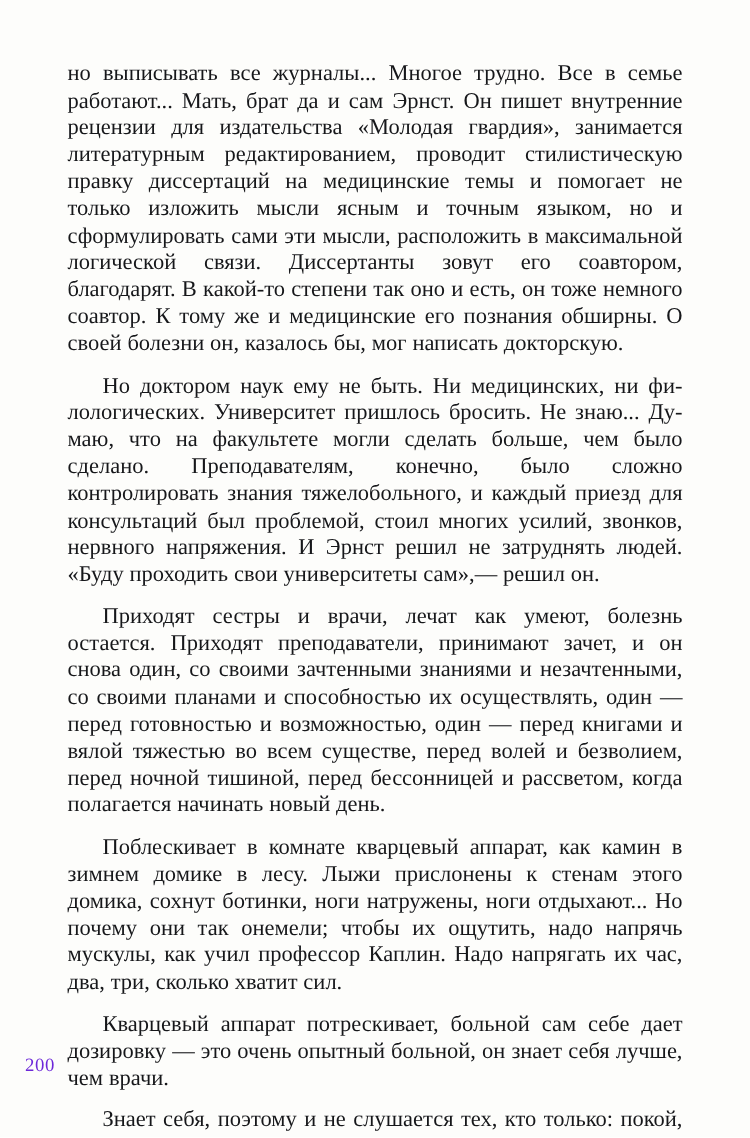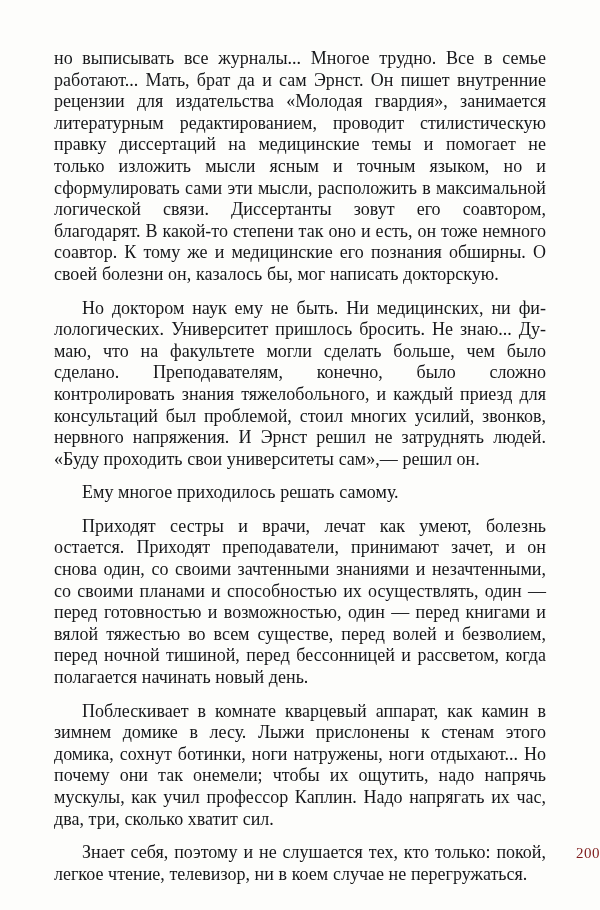--- a/index.html
+++ b/index.html
@@ -36,36 +36,36 @@
     word-spacing: 0.2px;
   }
   p.para.first {
     text-indent: 0;
   }
   #page-number {
     position: absolute;
     left: 0;
     right: 0;
     top: 845px;
-    text-align: right;
+    text-align: left;
     font-size: 15px;
-    color: #7f1d1d;
+    color: #6d28d9;
     letter-spacing: 0.5px;
     padding-left: 20px;
   }
 </style>
 </head>
 <body>
 
 <div id="page">
 
   <div id="text-column">
     <p class="para first">но выписывать все журналы... Многое трудно. Все в семье рабо­тают... Мать, брат да и сам Эрнст. Он пишет внутренние рецен­зии для издательства «Молодая гвардия», занимается литера­турным редактированием, проводит стилистическую правку дис­сертаций на медицинские темы и помогает не только изложить мысли ясным и точным языком, но и сформулировать сами эти мысли, расположить в максимальной логической связи. Диссер­танты зовут его соавтором, благодарят. В какой-то степени так оно и есть, он тоже немного соавтор. К тому же и медицинские его познания обширны. О своей болезни он, казалось бы, мог на­писать докторскую.</p>
     <p class="para">Но доктором наук ему не быть. Ни медицинских, ни фи­лологических. Университет пришлось бросить. Не знаю... Ду­маю, что на факультете могли сделать больше, чем было сделано. Преподавателям, конечно, было сложно контролировать знания тяжелобольного, и каждый приезд для консультаций был про­блемой, стоил многих усилий, звонков, нервного напряжения. И Эрнст решил не затруднять людей. «Буду проходить свои университеты сам»,— решил он.</p>
-    <p class="para">Ему многое приходилось решать самому.</p>
     <p class="para">Приходят сестры и врачи, лечат как умеют, болезнь остается. Приходят преподаватели, принимают зачет, и он снова один, со своими зачтенными знаниями и незачтенными, со своими плана­ми и способностью их осуществлять, один — перед готовностью и возможностью, один — перед книгами и вялой тяжестью во всем существе, перед волей и безволием, перед ночной тишиной, перед бессонницей и рассветом, когда полагается начинать новый день.</p>
     <p class="para">Поблескивает в комнате кварцевый аппарат, как камин в зимнем домике в лесу. Лыжи прислонены к стенам этого домика, сохнут ботинки, ноги натружены, ноги отдыхают... Но почему они так онемели; чтобы их ощутить, надо напрячь мускулы, как учил профессор Каплин. Надо напрягать их час, два, три, сколько хватит сил.</p>
+    <p class="para">Кварцевый аппарат потрескивает, больной сам себе дает дозировку — это очень опытный больной, он знает себя лучше, чем врачи.</p>
     <p class="para">Знает себя, поэтому и не слушается тех, кто только: покой, легкое чтение, телевизор, ни в коем случае не перегружаться.</p>
   </div>
 
   <div id="page-number">200</div>
 
 </div>
 
 </body></html>

